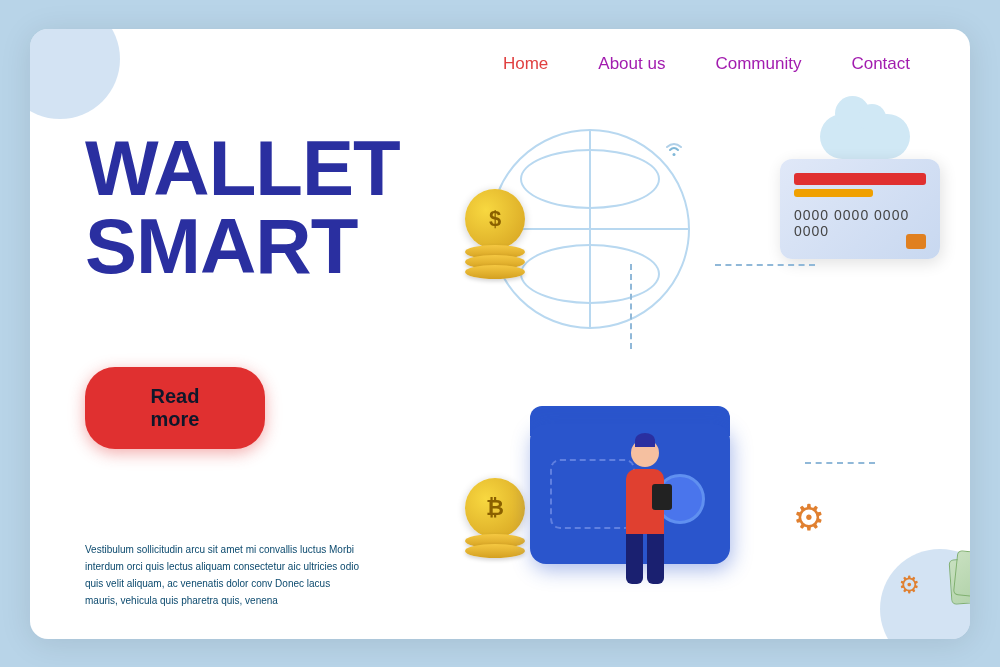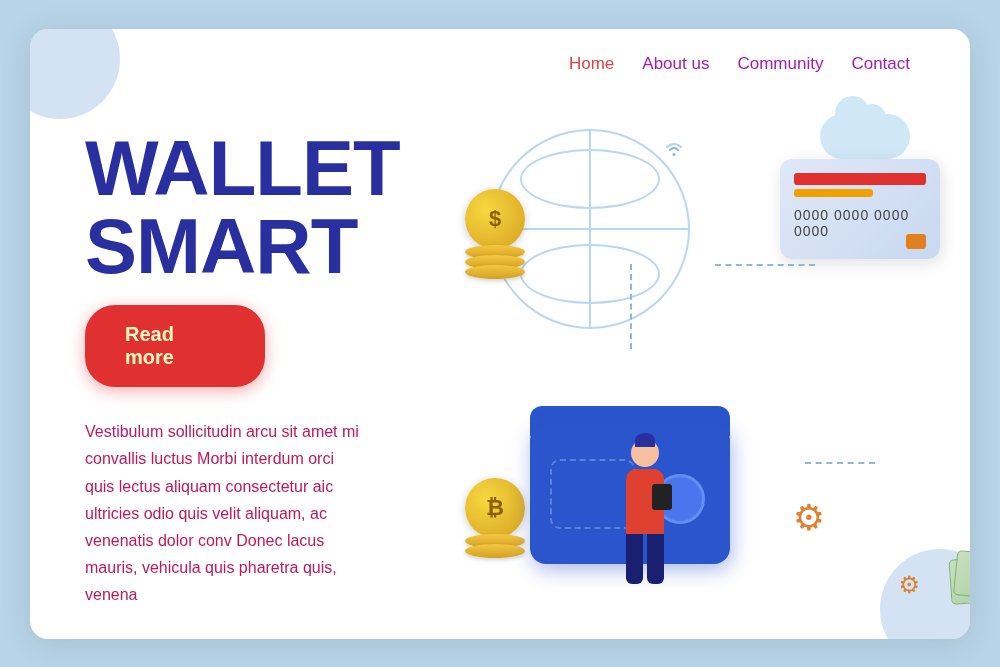--- a/index.html
+++ b/index.html
@@ -44,21 +44,21 @@
 
     
     .navbar {
       position: absolute;
       top: 0; left: 0; right: 0;
       height: 70px;
       display: flex;
       align-items: center;
       justify-content: flex-end;
       padding-right: 60px;
-      gap: 28px;
+      gap: 50px;
       z-index: 10;
     }
     .nav-link {
       font-size: 17px;
       color: #a21caf;
       cursor: pointer;
       text-decoration: none;
       font-weight: 500;
     }
     .nav-link.active {
@@ -85,36 +85,36 @@
       font-weight: 900;
       color: #2a2fa0;
       line-height: 1.0;
       letter-spacing: -1px;
       text-transform: uppercase;
     }
 
     .read-more-btn {
       display: inline-block;
       background: #e03030;
-      color: #fef9c3;
+      color: #0f172a;
       border: none;
       border-radius: 30px;
       padding: 18px 40px;
       font-size: 20px;
       font-weight: 600;
       cursor: pointer;
       width: 180px;
-      text-align: left;
+      text-align: center;
       box-shadow: 0 4px 16px rgba(224,48,48,0.4);
       margin-top: 20px;
     }
 
     .body-text {
-      font-size: 16px;
-      color: #be185d;
+      font-size: 10px;
+      color: #0c4a6e;
       line-height: 1.7;
       margin-top: 30px;
       max-width: 280px;
     }
 
     
     .right-section {
       flex: 1;
       position: relative;
     }

